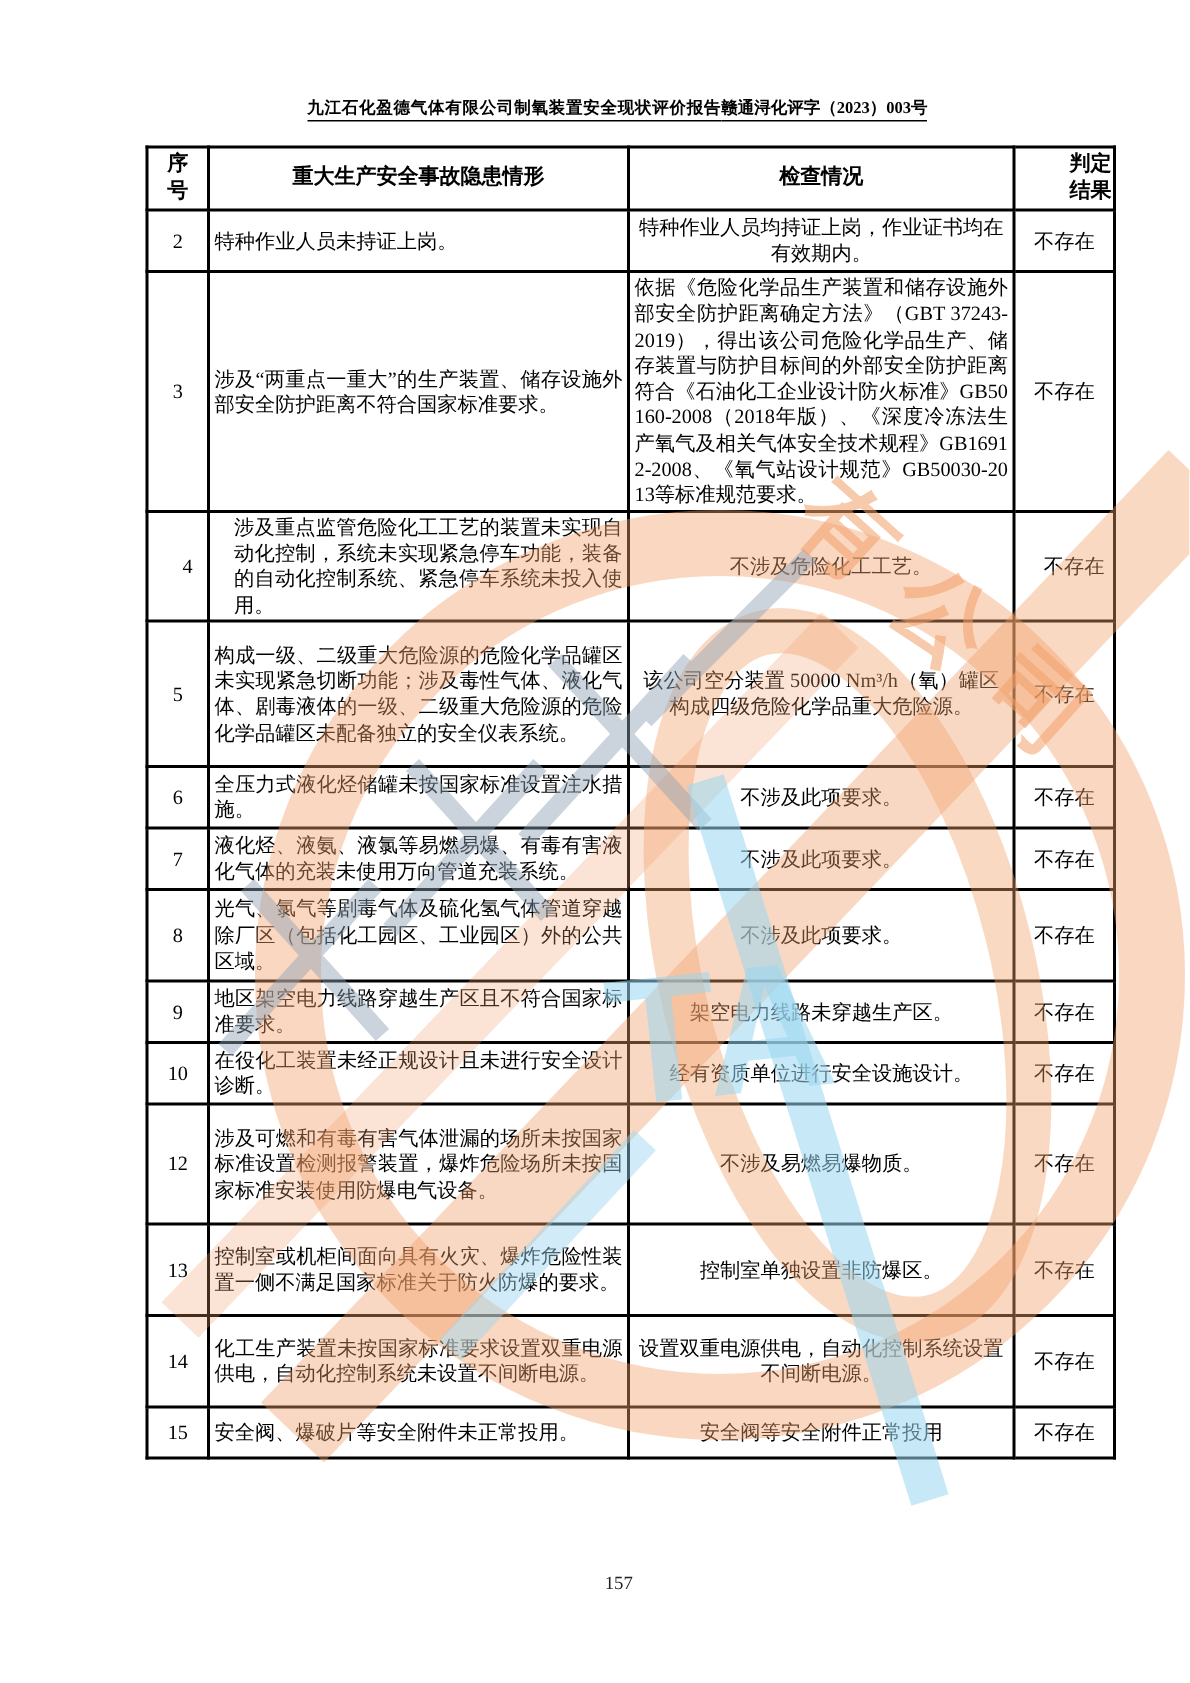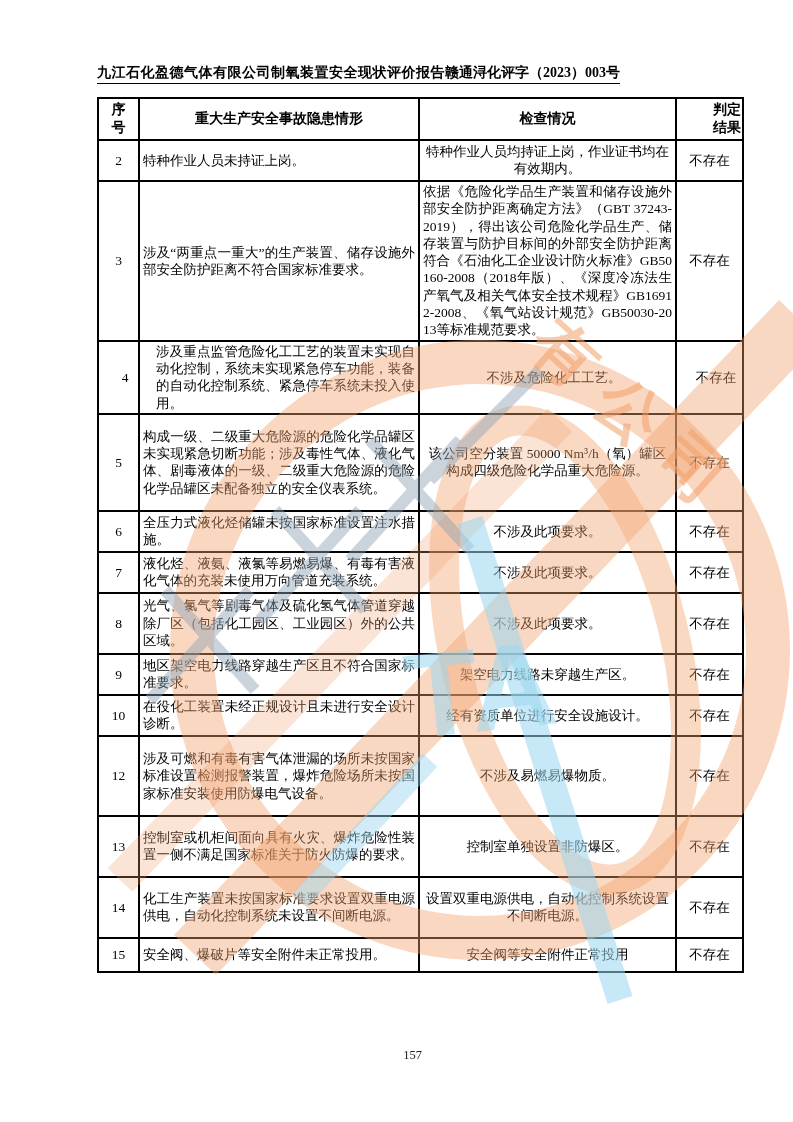--- a/index.html
+++ b/index.html
@@ -5,22 +5,22 @@
   html,body{margin:0;padding:0;}
   body{
     width:793px;height:1122px;position:relative;overflow:hidden;
     background:#ffffff;
     font-family:"Liberation Serif","DejaVu Serif",serif;
     color:#000;
   }
   
   .pagehead{
     position:absolute;top:64px;left:97px;width:629px;
-    display:flex;justify-content:flex-start;align-items:flex-end;
-    font-size:14px;font-weight:bold;white-space:nowrap;
+    display:flex;justify-content:center;align-items:flex-end;
+    font-size:11px;font-weight:bold;white-space:nowrap;
   }
   .pagehead .u{border-bottom:1.5px solid #000;padding-bottom:1px;}
   .pagehead .left{letter-spacing:.5px;}
   
   .tbl{
     position:absolute;top:97px;left:97px;border-collapse:collapse;
     table-layout:fixed;width:629px;
   }
   .tbl td,.tbl th{
     border:2px solid #000;padding:1px 3px;vertical-align:middle;

